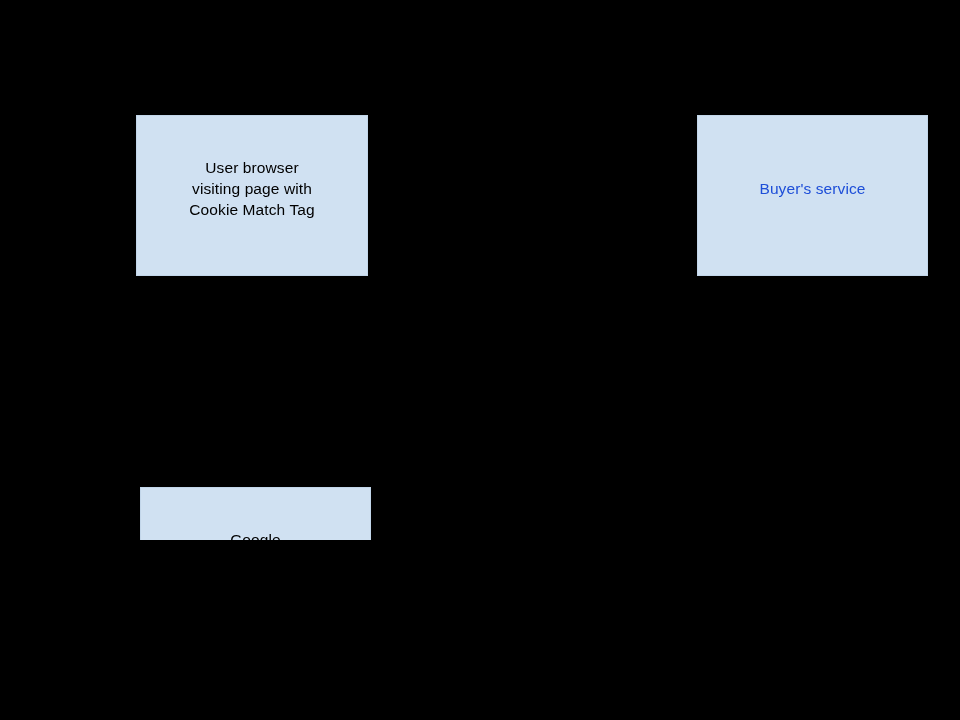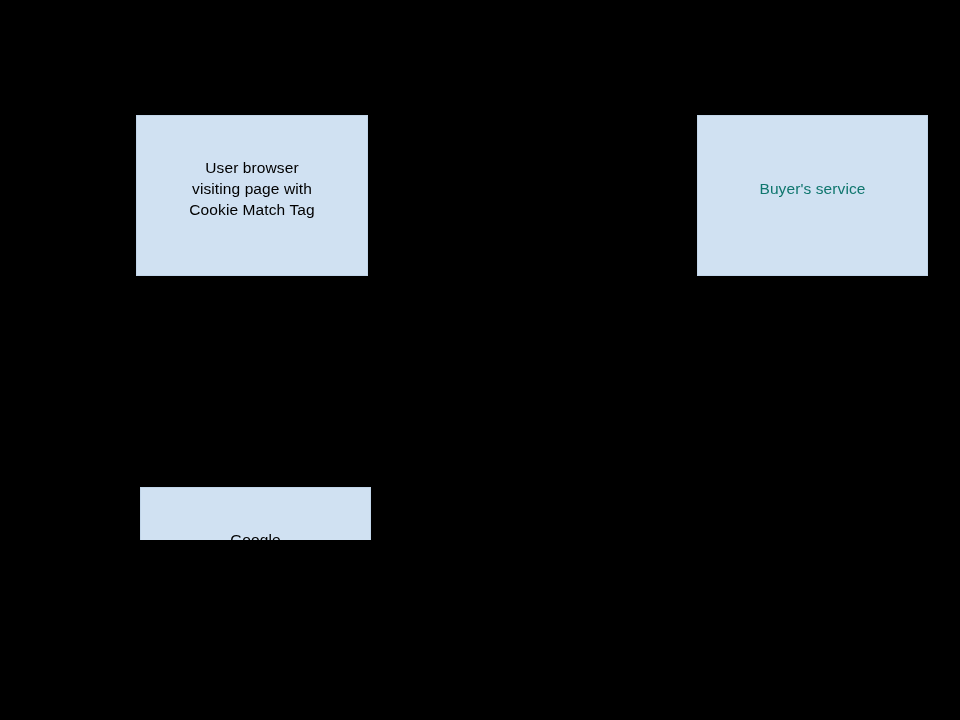--- a/index.html
+++ b/index.html
@@ -67,21 +67,21 @@
 
 <div id="canvas" style="background: rgb(0, 0, 0);">
 
   <div class="node" id="node-user-browser" style="background: rgb(208, 225, 242); border-color: rgb(194, 214, 234);">
     <span class="node-label" style="color: rgb(0, 0, 0);">User browser
 visiting page with
 Cookie Match Tag</span>
   </div>
 
   <div class="node" id="node-buyers-service" style="background: rgb(208, 225, 242); border-color: rgb(194, 214, 234);">
-    <span class="node-label" style="color: #0f766e;">Buyer's service</span>
+    <span class="node-label" style="color: #1d4ed8;">Buyer's service</span>
   </div>
 
   <div class="node" id="node-google-cookie-matching-service" style="background: rgb(208, 225, 242); border-color: rgb(194, 214, 234);">
     <span class="node-label" style="color: rgb(0, 0, 0);">Google
 Cookie Matching
 Service</span>
   </div>
 
 </div>
 

